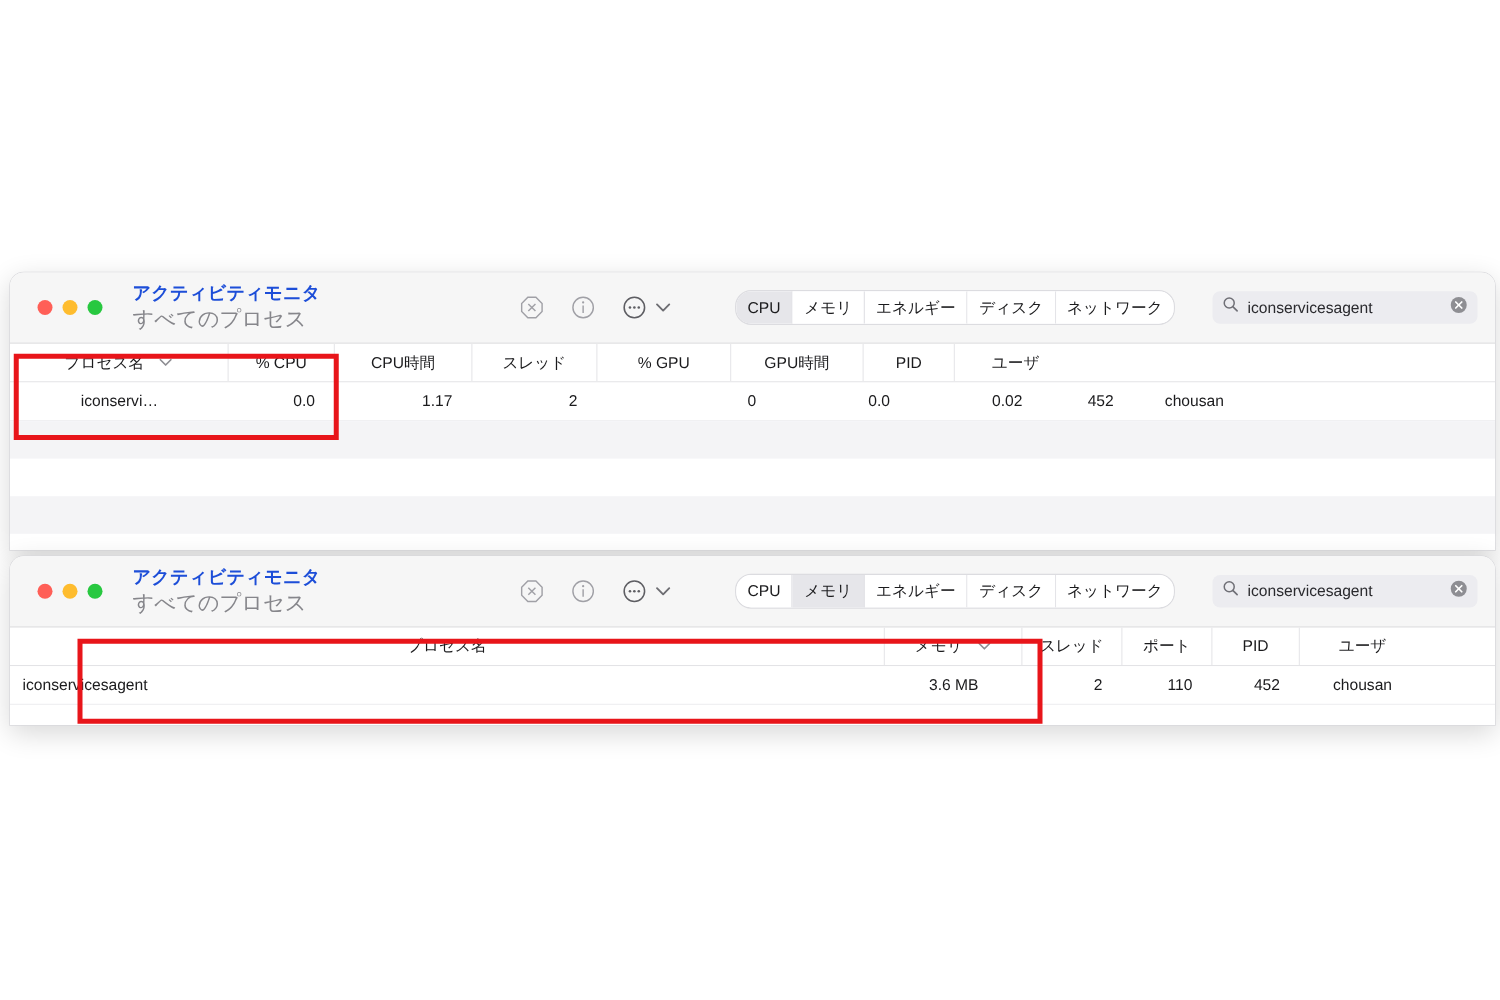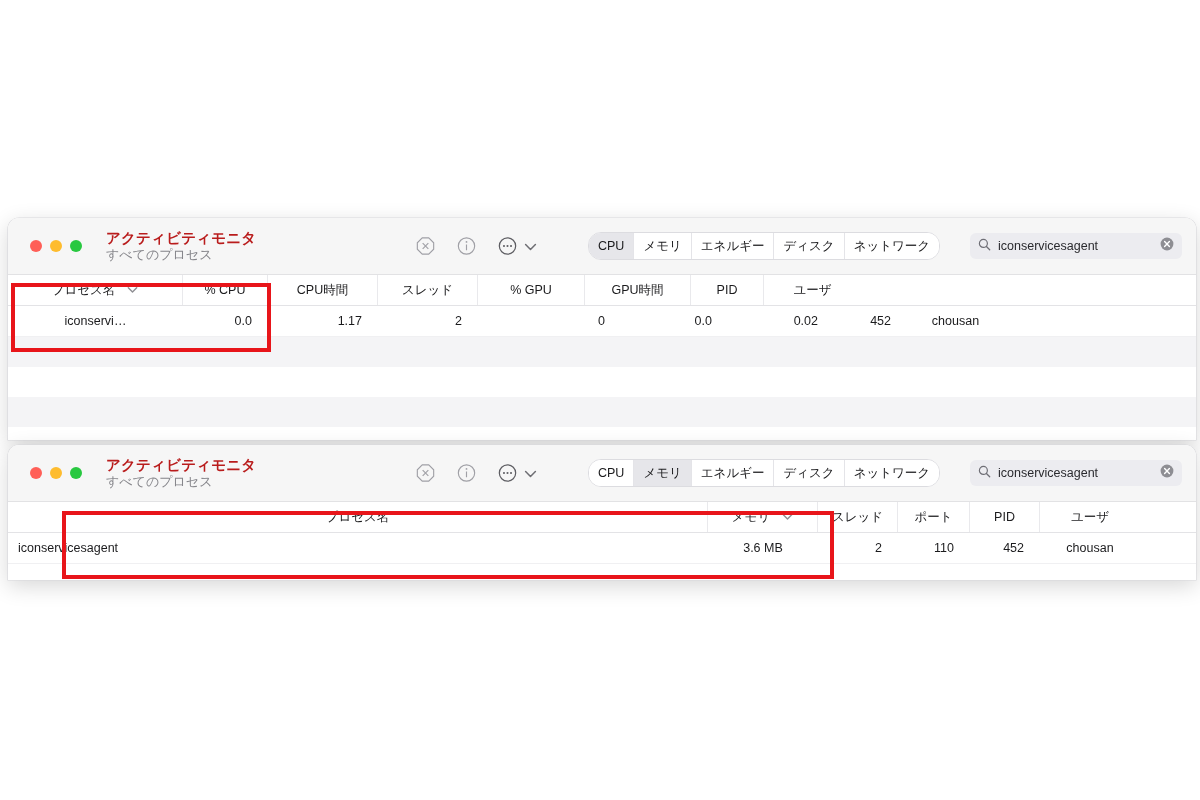--- a/index.html
+++ b/index.html
@@ -42,25 +42,25 @@
   .dot.yellow { background: #febc2e; }
   .dot.green  { background: #28c840; }
 
   .titletexts {
     margin-left: 24px;
     line-height: 1.12;
   }
   .win-title {
     font-size: 14.5px;
     font-weight: bold;
-    color: #b91c1c;
+    color: #1d4ed8;
     letter-spacing: .2px;
   }
   .win-subtitle {
-    font-size: 13px;
+    font-size: 17px;
     color: #86868b;
     margin-top: 2px;
   }
 
   .tb-icons {
     position: absolute;
     display: flex;
     align-items: center;
     gap: 22px;
     left: 408px;

